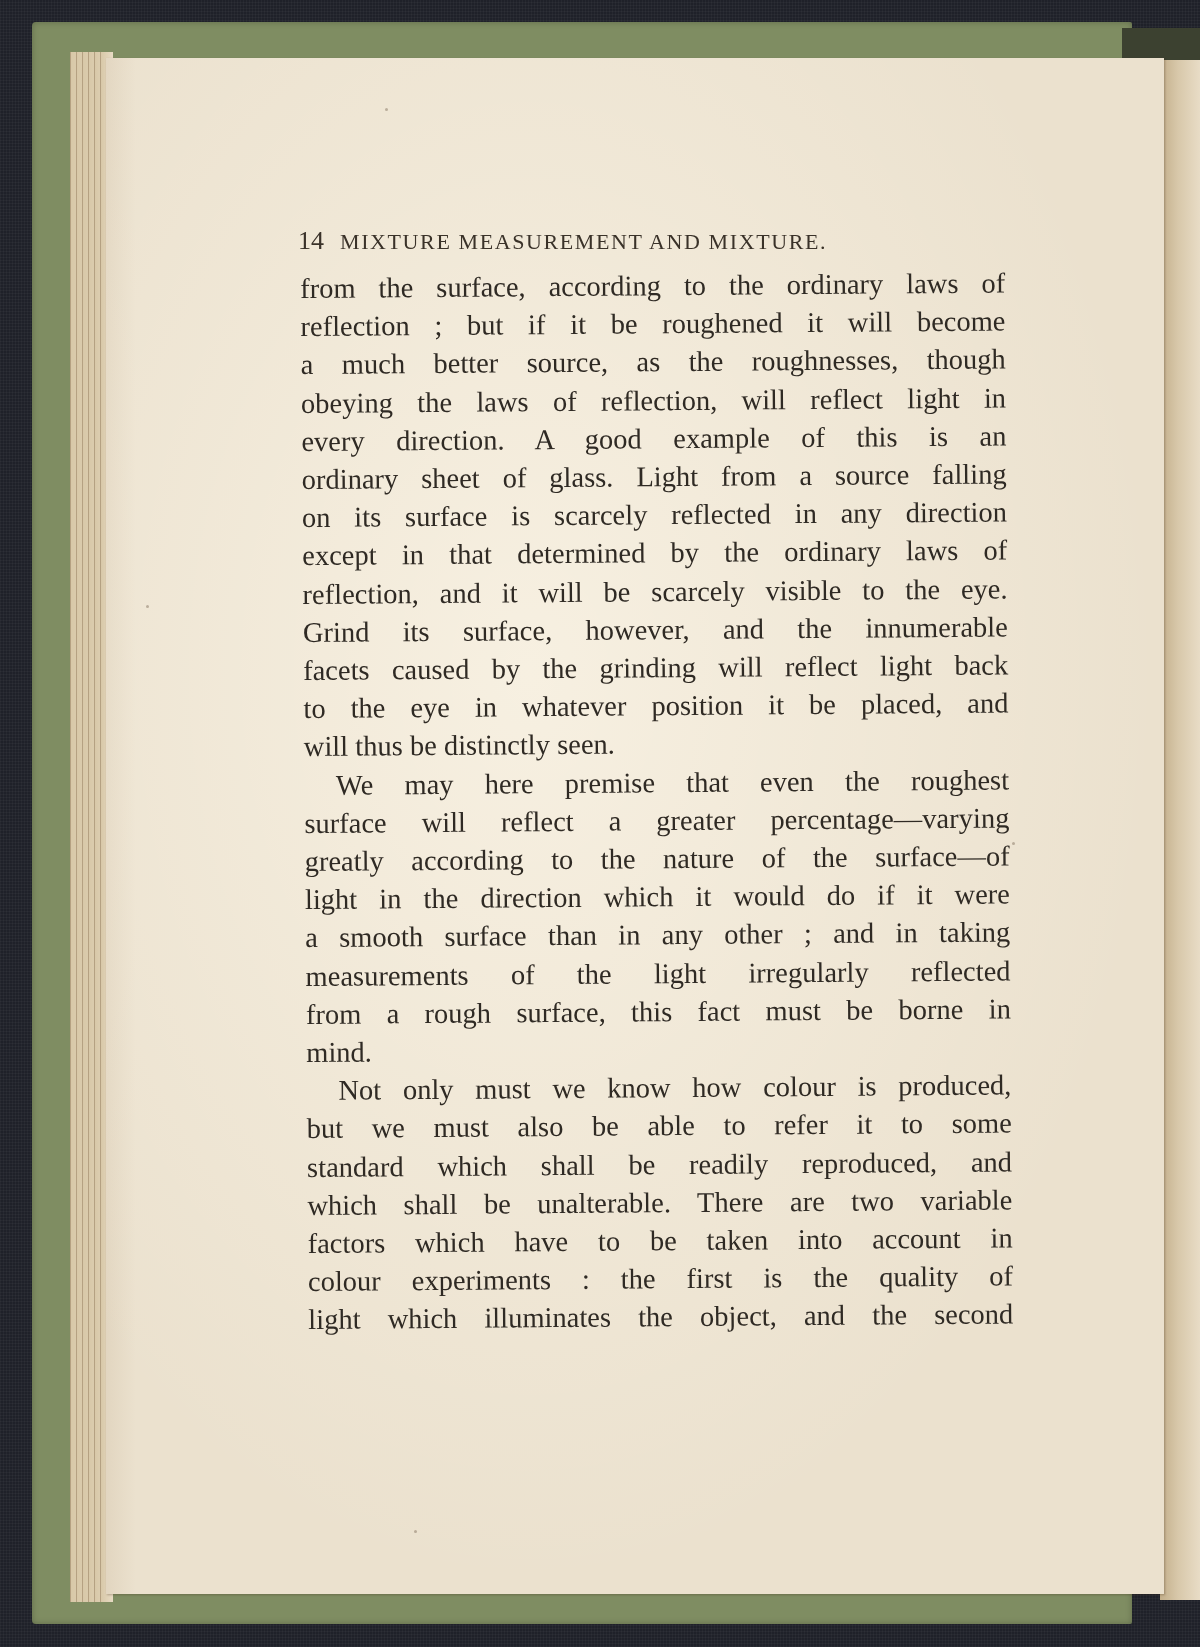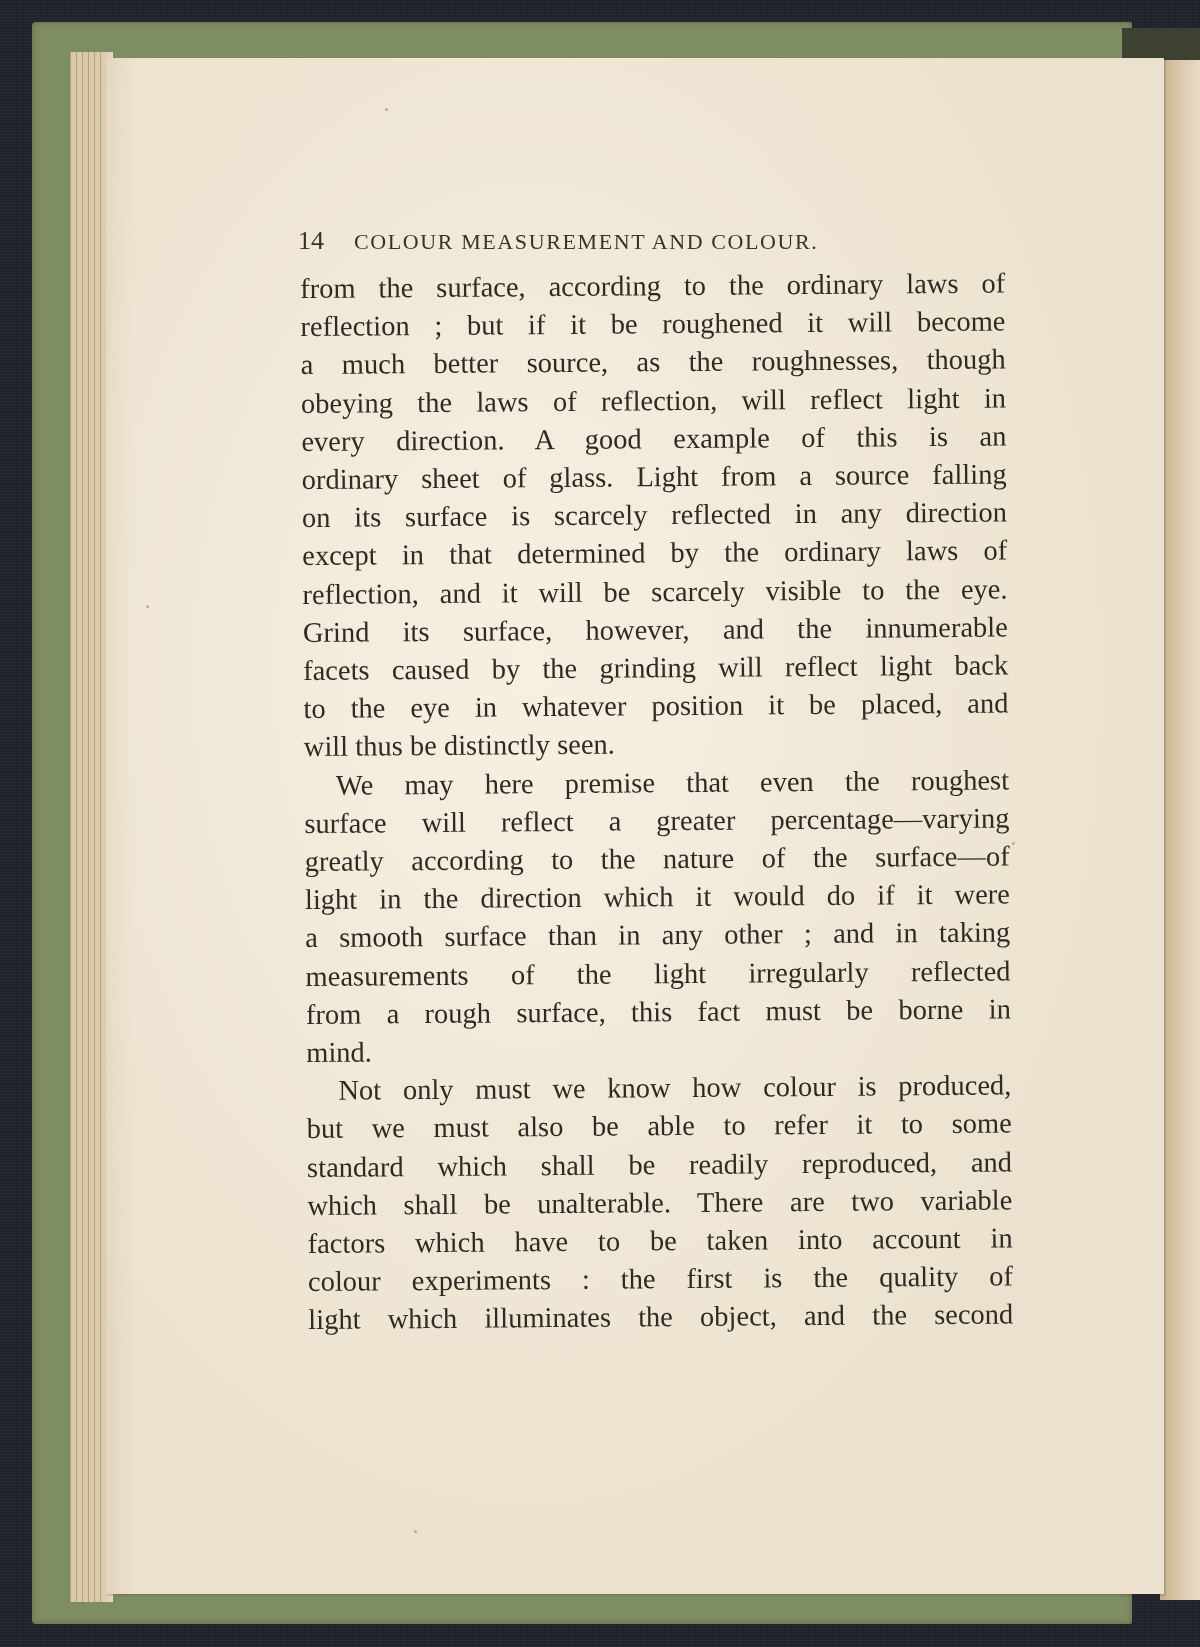--- a/index.html
+++ b/index.html
@@ -74,21 +74,21 @@
       left: 298px;
       top: 226px;
       width: 690px;
       color: #3a3229;
       font-size: 22px;
       letter-spacing: 1.6px;
       white-space: nowrap;
     }
     .running-head .page-num {
       font-size: 26px;
-      margin-right: 30px;
+      margin-right: 16px;
       letter-spacing: 0;
     }
     .body-text {
       position: absolute;
       left: 300px;
       top: 270px;
       width: 705px;
       color: #2f2a24;
       font-size: 28.5px;
       line-height: 38.2px;
@@ -133,21 +133,21 @@
 <div class="right-page-edge"></div>
 
 <div class="page"></div>
 
 <span class="speck" style="left:385px;top:108px;"></span>
 <span class="speck" style="left:146px;top:605px;"></span>
 <span class="speck" style="left:414px;top:1530px;"></span>
 <span class="speck" style="left:1012px;top:842px;"></span>
 
 <div class="running-head">
-  <span class="page-num">14</span><span>COLOUR MEASUREMENT AND COLOUR.</span>
+  <span class="page-num">14</span><span>MIXTURE MEASUREMENT AND MIXTURE.</span>
 </div>
 
 <div class="body-text">
   <div>
     <span class="line">from the surface, according to the ordinary laws of</span>
     <span class="line">reflection ; but if it be roughened it will become</span>
     <span class="line">a much better source, as the roughnesses, though</span>
     <span class="line">obeying the laws of reflection, will reflect light in</span>
     <span class="line">every direction.  A good example of this is an</span>
     <span class="line">ordinary sheet of glass.  Light from a source falling</span>

